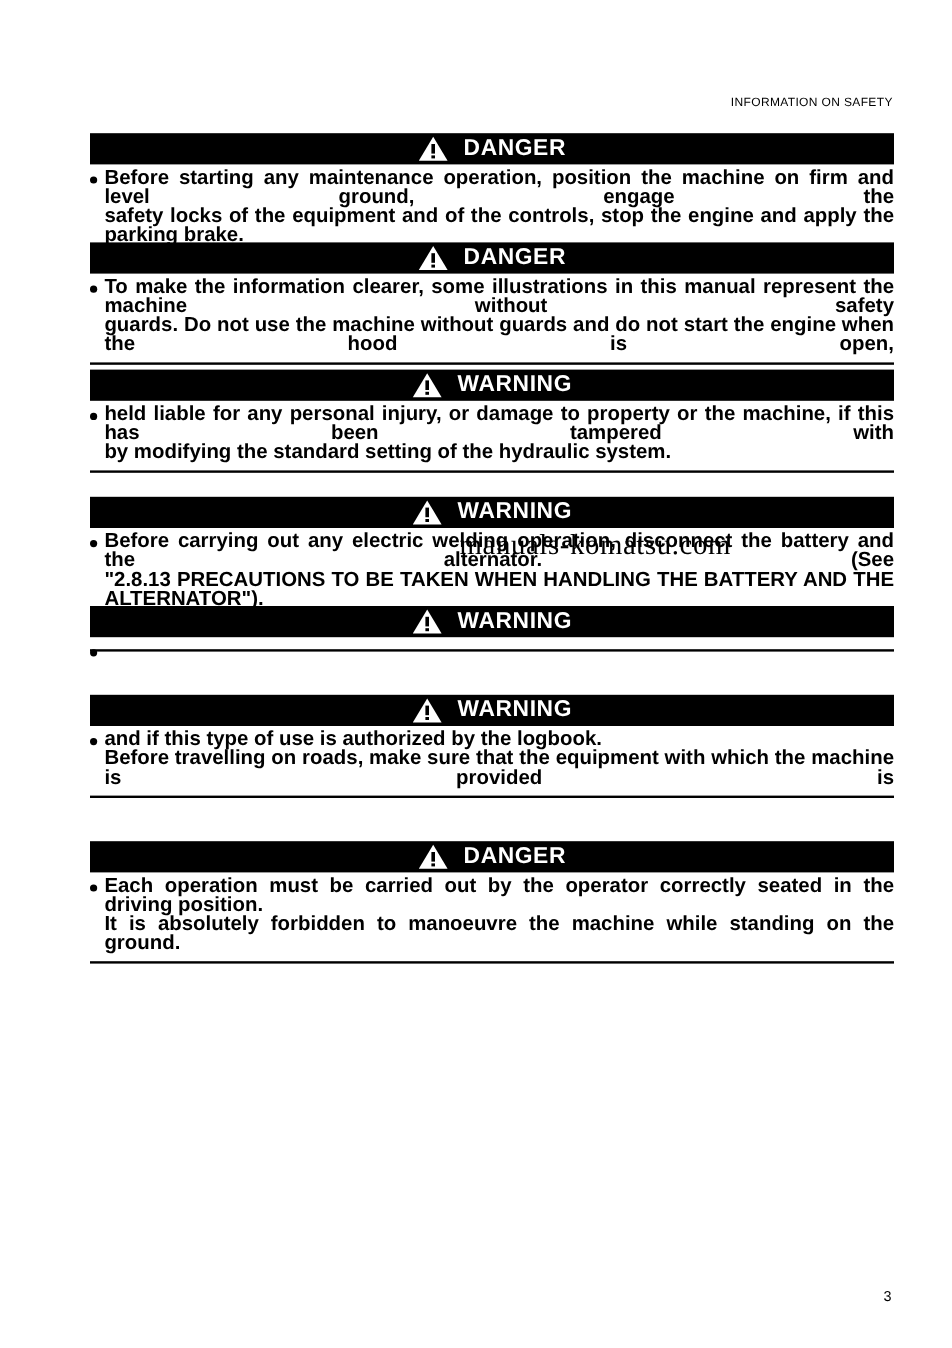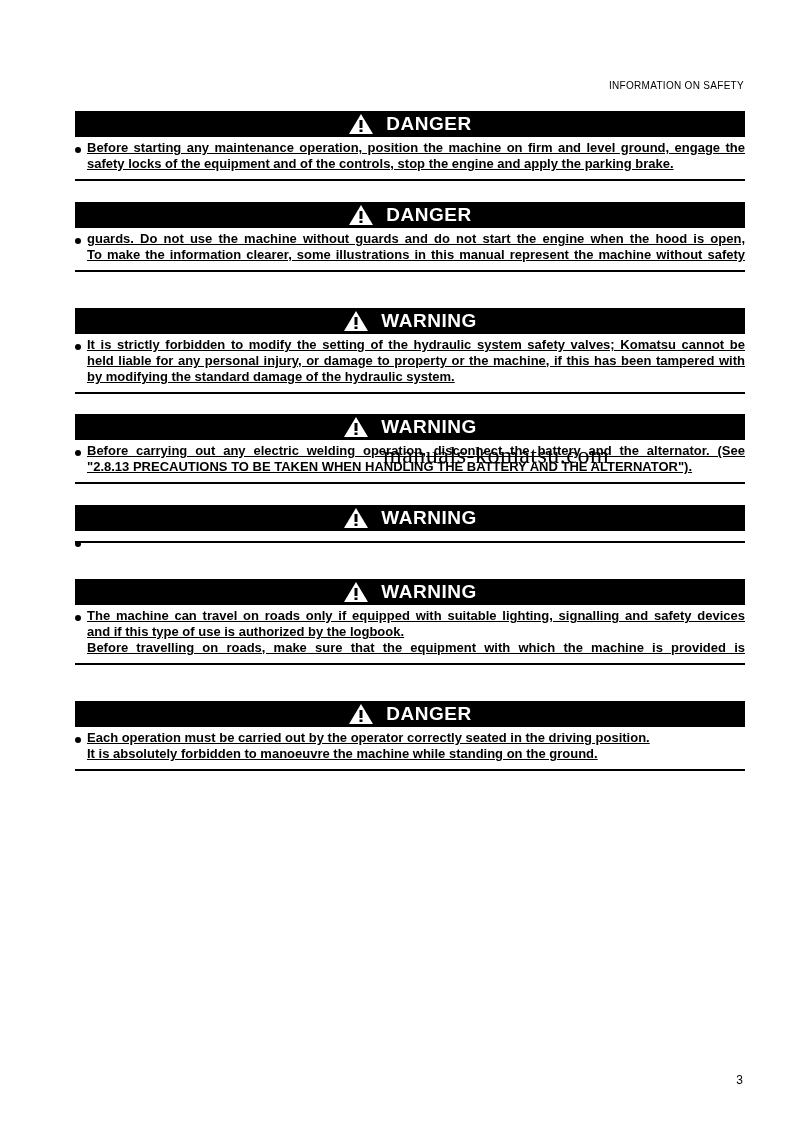--- a/index.html
+++ b/index.html
@@ -7,22 +7,22 @@
          font-family: "Liberation Sans", "DejaVu Sans", sans-serif; color: #000; }
   .header-title { position: absolute; top: 80px; right: 49px; font-size: 10px;
                   letter-spacing: 0.3px; color: #000; }
   .page-number { position: absolute; top: 1073px; right: 50px; font-size: 12px; }
   .notice { position: absolute; left: 75px; width: 670px; }
   .notice-bar { background: #000; height: 26px; display: flex; align-items: center;
                 justify-content: center; color: #fff; }
   .notice-bar .tri { width: 26px; height: 22px; margin-right: 12px; display: inline-block; }
   .notice-bar .label { font-weight: bold; font-size: 19px; letter-spacing: 0.5px;
                        font-family: "Liberation Sans", sans-serif; }
-  .notice-body { position: relative; padding: 3px 0 0 12px; font-size: 13px;
-                 font-weight: bold; line-height: 16px; text-align: justify; text-decoration: underline; }
+  .notice-body { position: relative; padding: 3px 0 0 12px; font-size: 17px;
+                 font-weight: bold; line-height: 16px; text-align: justify; }
   .notice-body .bullet { position: absolute; left: 0; top: 10px; width: 6px; height: 6px;
                          border-radius: 50%; background: #000; }
   .notice-body p { margin: 0; text-align: justify; text-align-last: left; }
   .notice-body p.full { text-align-last: justify; }
   .notice-rule { height: 2px; background: #000; margin-top: 7px; }
   .watermark { position: absolute; left: 383px; top: 442px; font-size: 24px;
                color: #000; font-weight: normal; letter-spacing: 0.5px;
                font-family: Liberation Serif, serif; pointer-events: none; }
 </style>
 </head>
@@ -51,40 +51,39 @@
   <div class="notice-bar">
     <svg class="tri" viewBox="0 0 26 22">
         <polygon points="13,1 25,21 1,21" fill="#fff"></polygon>
         <rect x="11.5" y="7" width="3" height="8" fill="#000"></rect>
         <rect x="11.5" y="16.5" width="3" height="2.5" fill="#000"></rect>
       </svg>
     <span class="label">DANGER</span>
   </div>
   <div class="notice-body">
     <span class="bullet"></span>
+    <p class="full">To make the information clearer, some illustrations in this manual represent the machine without safety</p>
     <p class="full">guards. Do not use the machine without guards and do not start the engine when the hood is open,</p>
-    <p class="full">To make the information clearer, some illustrations in this manual represent the machine without safety</p>
   </div>
   <div class="notice-rule"></div>
 </div>
 
 <div class="notice" style="top:308px;">
   <div class="notice-bar">
     <svg class="tri" viewBox="0 0 26 22">
         <polygon points="13,1 25,21 1,21" fill="#fff"></polygon>
         <rect x="11.5" y="7" width="3" height="8" fill="#000"></rect>
         <rect x="11.5" y="16.5" width="3" height="2.5" fill="#000"></rect>
       </svg>
     <span class="label">WARNING</span>
   </div>
   <div class="notice-body">
     <span class="bullet"></span>
-    <p class="full">It is strictly forbidden to modify the setting of the hydraulic system safety valves; Komatsu cannot be</p>
     <p class="full">held liable for any personal injury, or damage to property or the machine, if this has been tampered with</p>
-    <p>by modifying the standard damage of the hydraulic system.</p>
+    <p>by modifying the standard setting of the hydraulic system.</p>
   </div>
   <div class="notice-rule"></div>
 </div>
 
 <div class="notice" style="top:414px;">
   <div class="notice-bar">
     <svg class="tri" viewBox="0 0 26 22">
         <polygon points="13,1 25,21 1,21" fill="#fff"></polygon>
         <rect x="11.5" y="7" width="3" height="8" fill="#000"></rect>
         <rect x="11.5" y="16.5" width="3" height="2.5" fill="#000"></rect>
@@ -118,21 +117,20 @@
   <div class="notice-bar">
     <svg class="tri" viewBox="0 0 26 22">
         <polygon points="13,1 25,21 1,21" fill="#fff"></polygon>
         <rect x="11.5" y="7" width="3" height="8" fill="#000"></rect>
         <rect x="11.5" y="16.5" width="3" height="2.5" fill="#000"></rect>
       </svg>
     <span class="label">WARNING</span>
   </div>
   <div class="notice-body">
     <span class="bullet"></span>
-    <p class="full">The machine can travel on roads only if equipped with suitable lighting, signalling and safety devices</p>
     <p>and if this type of use is authorized by the logbook.</p>
     <p class="full">Before travelling on roads, make sure that the equipment with which the machine is provided is</p>
   </div>
   <div class="notice-rule"></div>
 </div>
 
 <div class="notice" style="top:701px;">
   <div class="notice-bar">
     <svg class="tri" viewBox="0 0 26 22">
         <polygon points="13,1 25,21 1,21" fill="#fff"></polygon>

